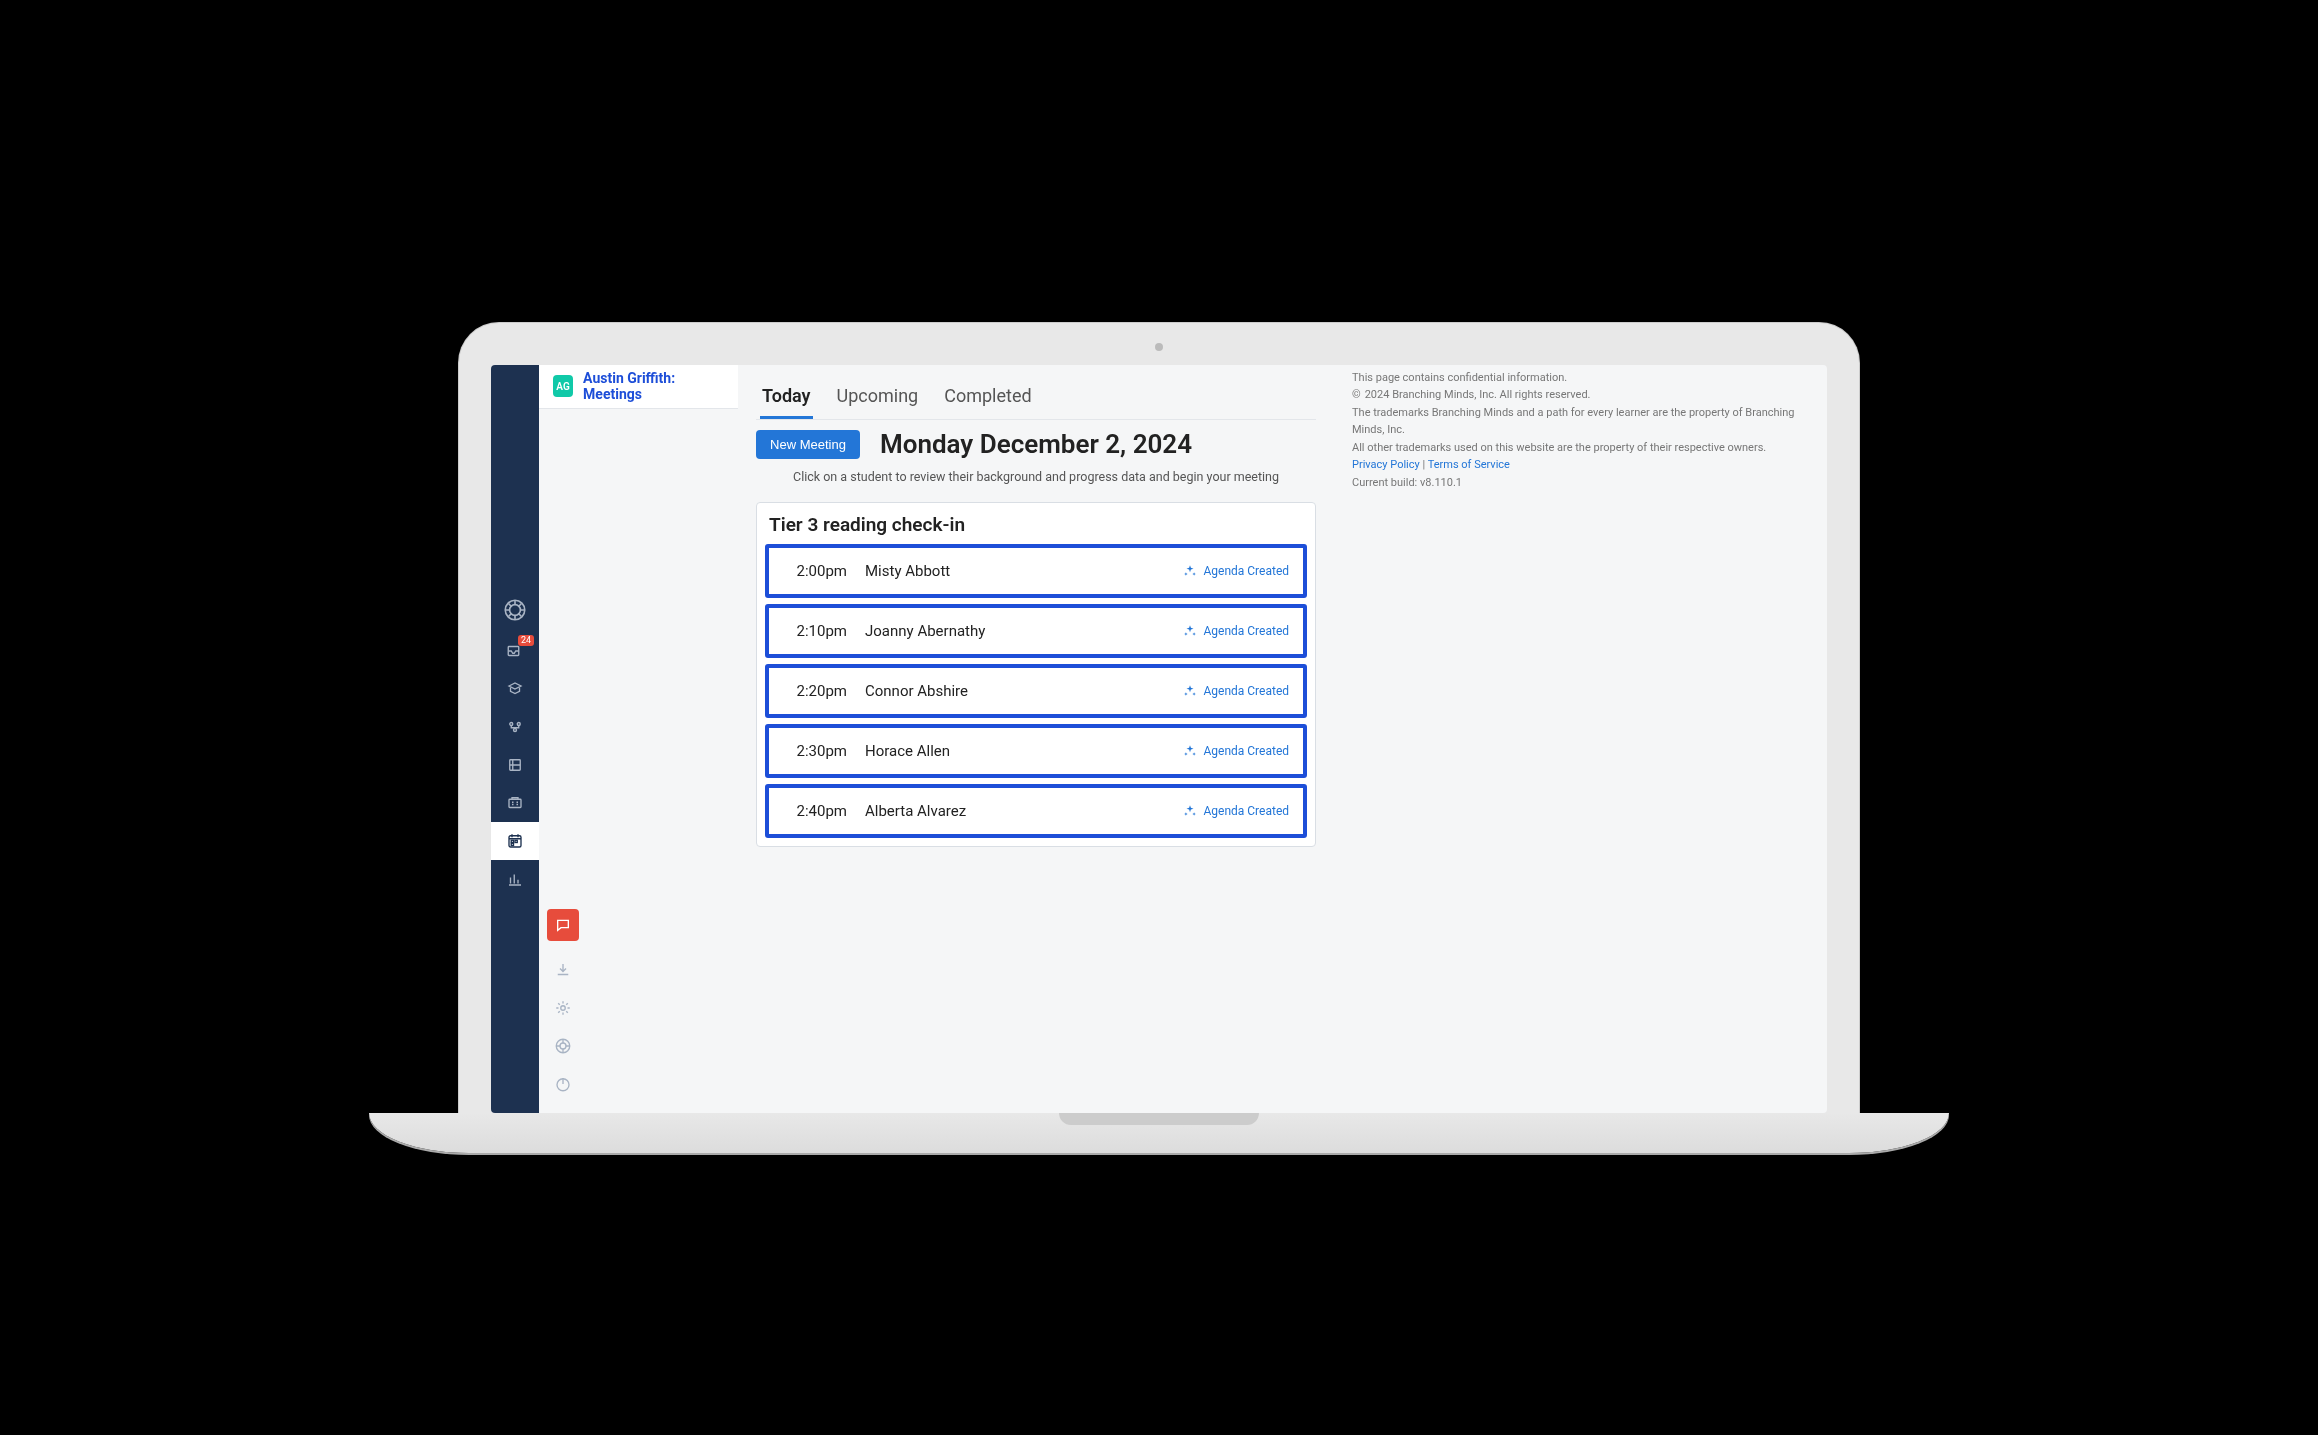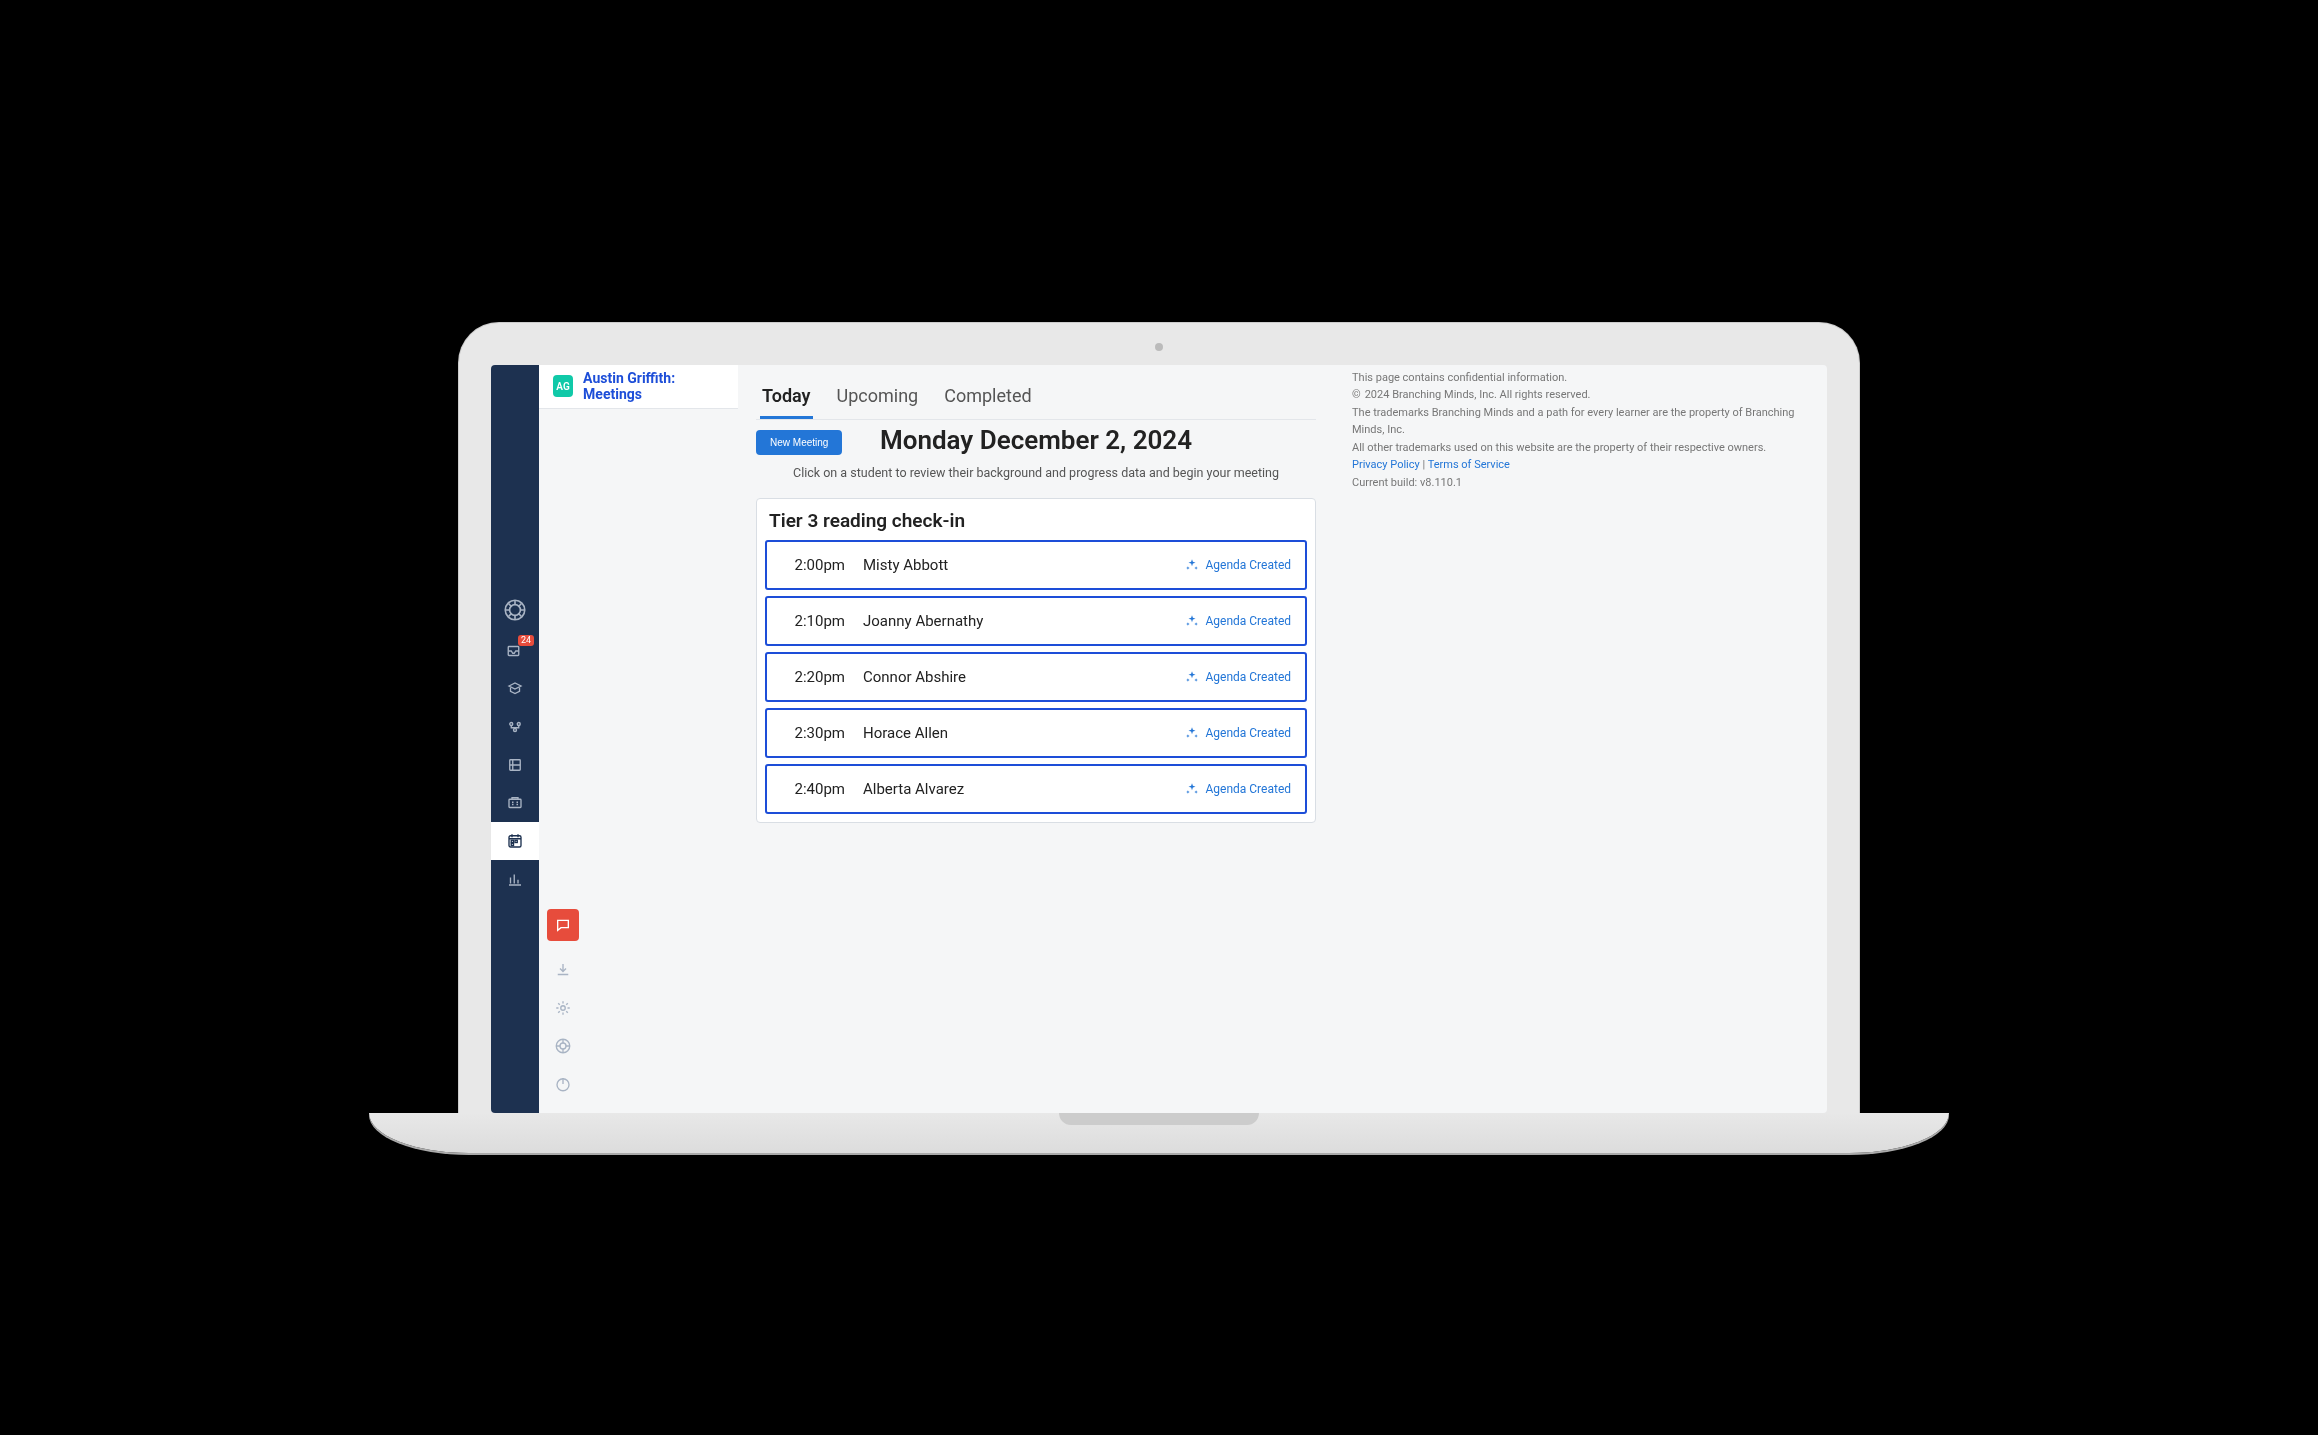--- a/index.html
+++ b/index.html
@@ -165,21 +165,21 @@
     cursor: pointer;
     border-bottom: 3px solid transparent;
   }
   .tab.active { color: #222; font-weight: 600; border-bottom-color: #2376d7; }
 
   .new-meeting-btn {
     display: inline-block;
     margin-top: 10px;
     background: #2376d7;
     color: #fff;
-    font-size: 10px;
+    font-size: 13px;
     font-weight:500;
     padding: 7px 14px;
     border-radius: 4px;
     border: none;
     cursor: pointer;
   }
 
   .page-heading { text-align: center; margin-top: 0px; }
   .page-heading h1 { font-size: 26px; font-weight: 600; color: #222; }
   .page-heading .subtitle { font-size: 12.5px; color: #555; margin-top: 10px; }
@@ -192,21 +192,21 @@
     background: #fff;
     padding: 8px;
   }
   .meetings-card-title {
     font-size: 19px;
     font-weight: 600;
     color: #222;
     padding: 2px 4px 8px;
   }
   .meeting-row {
-    border: 2px solid #1d4ed8;
+    border: 4px solid #1d4ed8;
     border-radius: 3px;
     padding: 14px 14px;
     display: flex;
     align-items: center;
     gap: 18px;
     margin-bottom: 6px;
     cursor: pointer;
   }
   .meeting-row:last-child { margin-bottom: 0; }
   .meeting-time { font-size: 15px; color: #222; min-width: 64px; text-align: right; }

